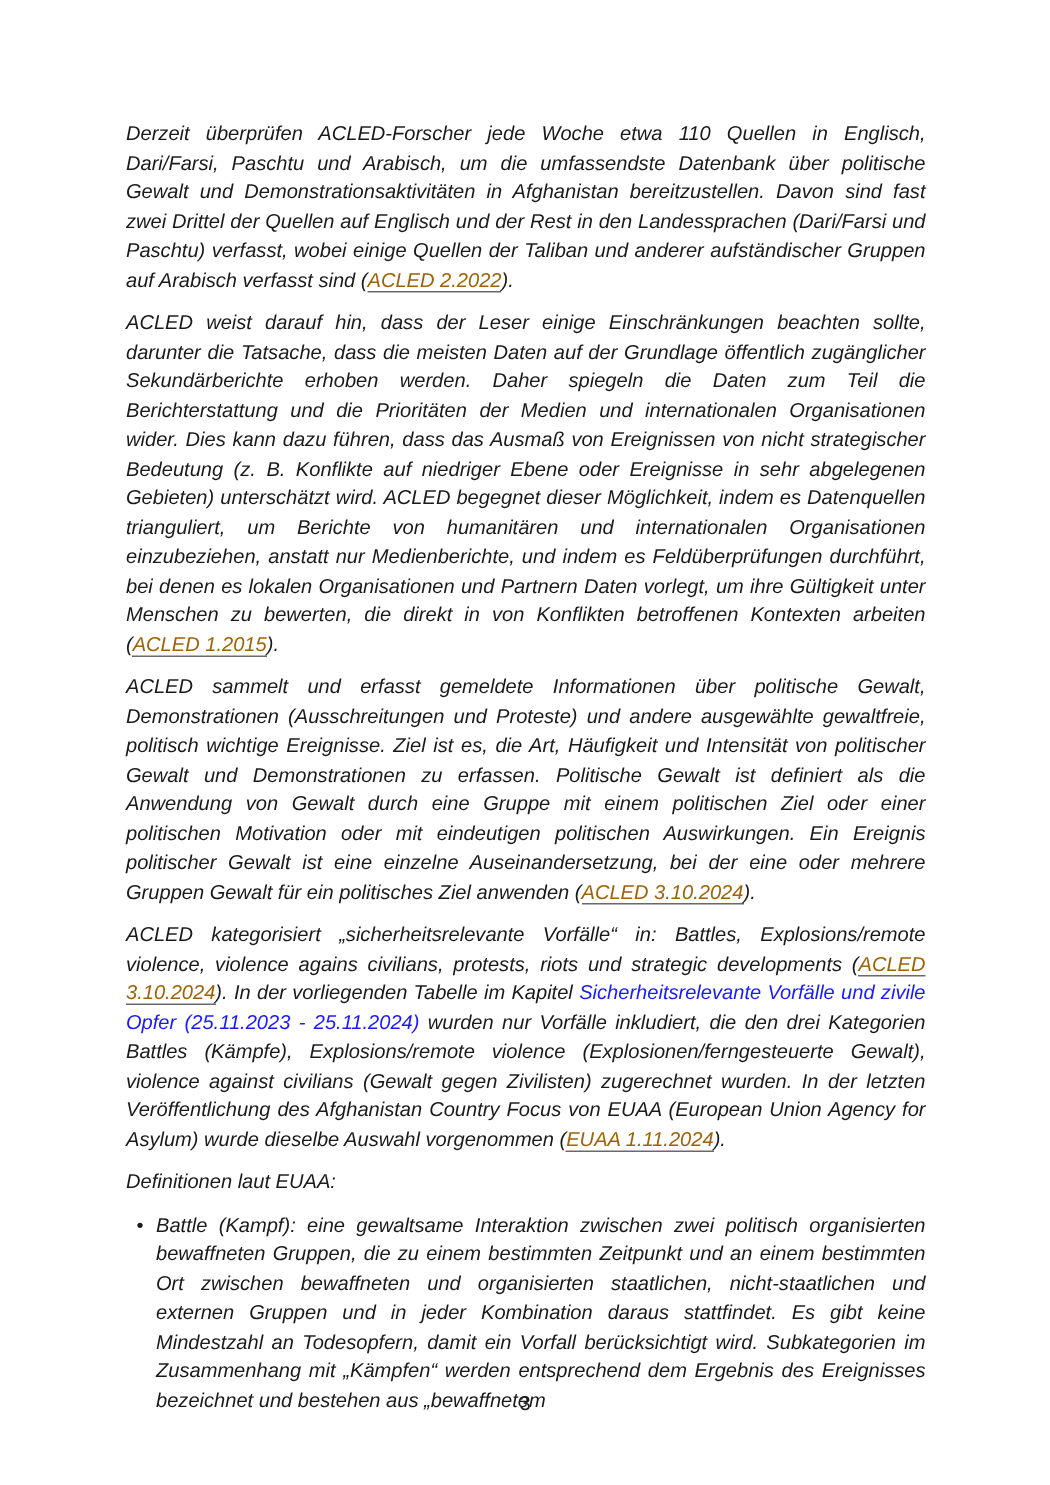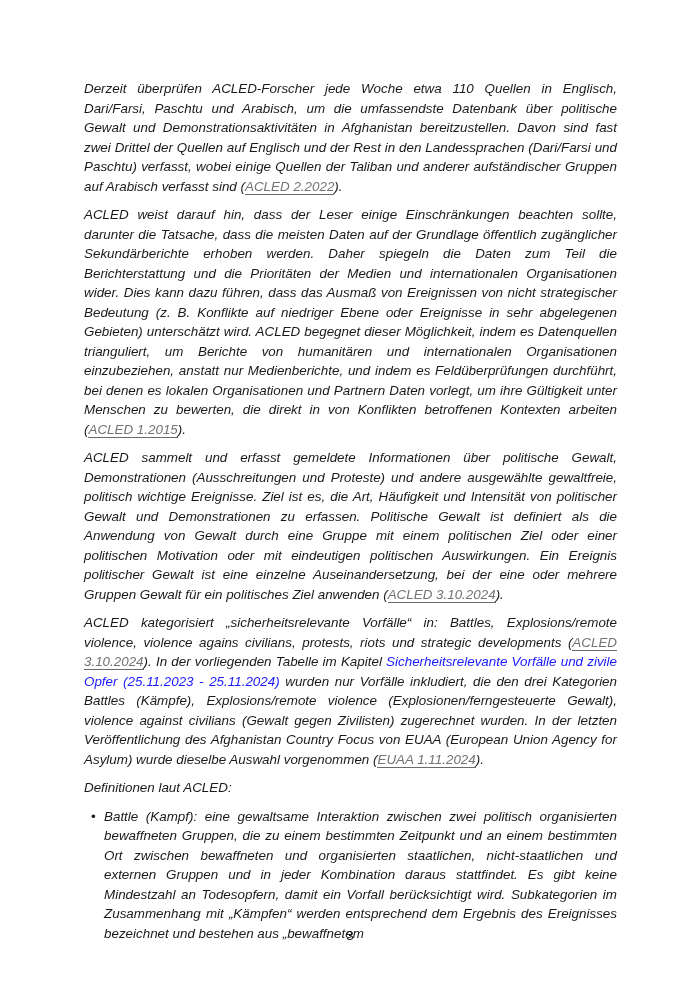--- a/index.html
+++ b/index.html
@@ -25,21 +25,21 @@
       margin: 0 0 9px 0;
       font-style: italic;
       font-size: 13.4px;
       line-height: 19.5px;
       text-align: justify;
       hyphens: manual;
     }
     .cite {
       text-decoration: none;
       border-bottom: 1.3px solid #6a6a6a;
-      color: #737373;
+      color: #a16207;
       cursor: pointer;
     }
     .xref {
       color: #1a1aff;
       text-decoration: none;
       cursor: pointer;
     }
     ul.defs {
       list-style: none;
       margin: 0;
@@ -79,21 +79,21 @@
 <div class="page">
 
   <p class="para"><span>Derzeit überprüfen ACLED-Forscher jede Woche etwa 110 Quellen in Englisch, Dari/Farsi, Paschtu und Arabisch, um die umfassendste Datenbank über politische Gewalt und Demons­trationsaktivitäten in Afghanistan bereitzustellen. Davon sind fast zwei Drittel der Quellen auf Englisch und der Rest in den Landessprachen (Dari/Farsi und Paschtu) verfasst, wobei einige Quellen der Taliban und anderer aufständischer Gruppen auf Arabisch verfasst sind (</span><a class="cite">ACLED 2.2022</a><span>).</span></p>
 
   <p class="para"><span>ACLED weist darauf hin, dass der Leser einige Einschränkungen beachten sollte, darunter die Tatsache, dass die meisten Daten auf der Grundlage öffentlich zugänglicher Sekundärberichte erhoben werden. Daher spiegeln die Daten zum Teil die Berichterstattung und die Prioritäten der Medien und internationalen Organisationen wider. Dies kann dazu führen, dass das Ausmaß von Ereignissen von nicht strategischer Bedeutung (z. B. Konflikte auf niedriger Ebene oder Ereignisse in sehr abgelegenen Gebieten) unterschätzt wird. ACLED begegnet dieser Mög­lichkeit, indem es Datenquellen trianguliert, um Berichte von humanitären und internationalen Organisationen einzubeziehen, anstatt nur Medienberichte, und indem es Feldüberprüfungen durchführt, bei denen es lokalen Organisationen und Partnern Daten vorlegt, um ihre Gültig­keit unter Menschen zu bewerten, die direkt in von Konflikten betroffenen Kontexten arbeiten (</span><a class="cite">ACLED 1.2015</a><span>).</span></p>
 
   <p class="para"><span>ACLED sammelt und erfasst gemeldete Informationen über politische Gewalt, Demonstrationen (Ausschreitungen und Proteste) und andere ausgewählte gewaltfreie, politisch wichtige Ereig­nisse. Ziel ist es, die Art, Häufigkeit und Intensität von politischer Gewalt und Demonstrationen zu erfassen. Politische Gewalt ist definiert als die Anwendung von Gewalt durch eine Gruppe mit einem politischen Ziel oder einer politischen Motivation oder mit eindeutigen politischen Auswirkungen. Ein Ereignis politischer Gewalt ist eine einzelne Auseinandersetzung, bei der eine oder mehrere Gruppen Gewalt für ein politisches Ziel anwenden (</span><a class="cite">ACLED 3.10.2024</a><span>).</span></p>
 
   <p class="para"><span>ACLED kategorisiert „sicherheitsrelevante Vorfälle“ in: Battles, Explosions/remote violence, vio­lence agains civilians, protests, riots und strategic developments (</span><a class="cite">ACLED 3.10.2024</a><span>). In der vorliegenden Tabelle im Kapitel </span><a class="xref">Sicherheitsrelevante Vorfälle und zivile Opfer (25.11.2023 - 25.11.2024)</a><span> wurden nur Vorfälle inkludiert, die den drei Kategorien Battles (Kämpfe), Explo­sions/remote violence (Explosionen/ferngesteuerte Gewalt), violence against civilians (Gewalt gegen Zivilisten) zugerechnet wurden. In der letzten Veröffentlichung des Afghanistan Country Focus von EUAA (European Union Agency for Asylum) wurde dieselbe Auswahl vorgenommen (</span><a class="cite">EUAA 1.11.2024</a><span>).</span></p>
 
-  <p class="para">Definitionen laut ACLED:</p>
+  <p class="para">Definitionen laut EUAA:</p>
 
   <ul class="defs">
     <li><span class="bullet">•</span><b>Battle (Kampf)</b><span>: eine gewaltsame Interaktion zwischen zwei politisch organisierten bewaff­neten Gruppen, die zu einem bestimmten Zeitpunkt und an einem bestimmten Ort zwischen bewaffneten und organisierten staatlichen, nicht-staatlichen und externen Gruppen und in jeder Kombination daraus stattfindet. Es gibt keine Mindestzahl an Todesopfern, damit ein Vorfall berücksichtigt wird. Subkategorien im Zusammenhang mit „Kämpfen“ werden entsprechend dem Ergebnis des Ereignisses bezeichnet und bestehen aus „bewaffnetem</span></li>
   </ul>
 
 </div>
 
 <div class="page-number">3</div>
 
 </body></html>

